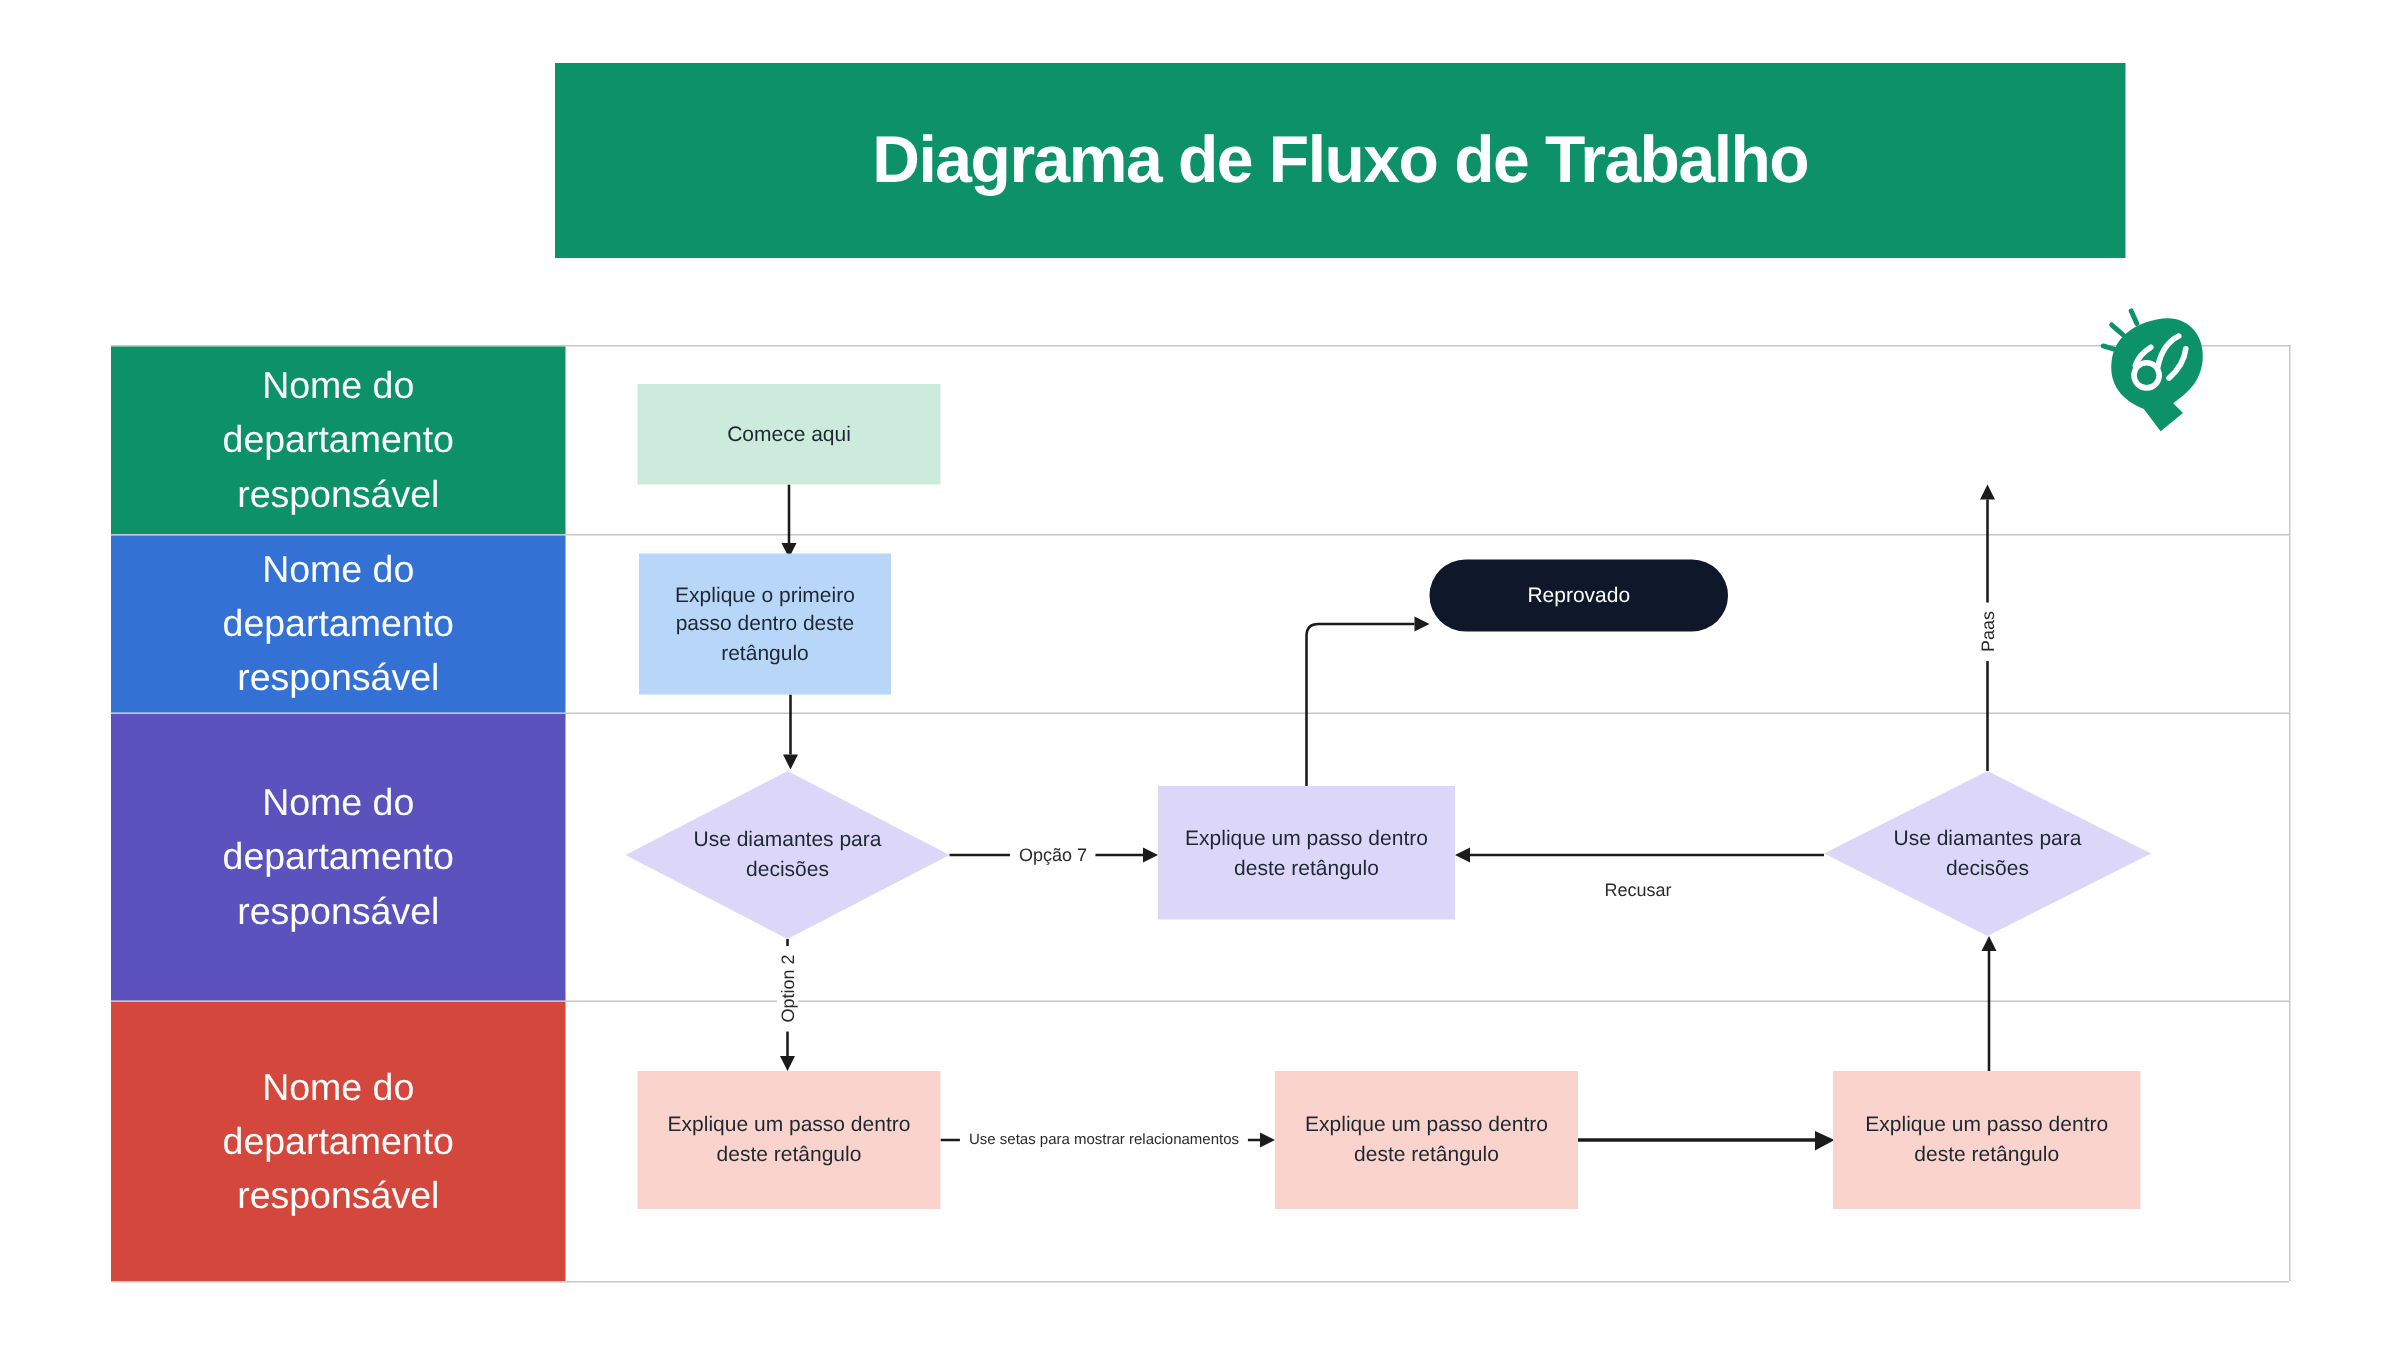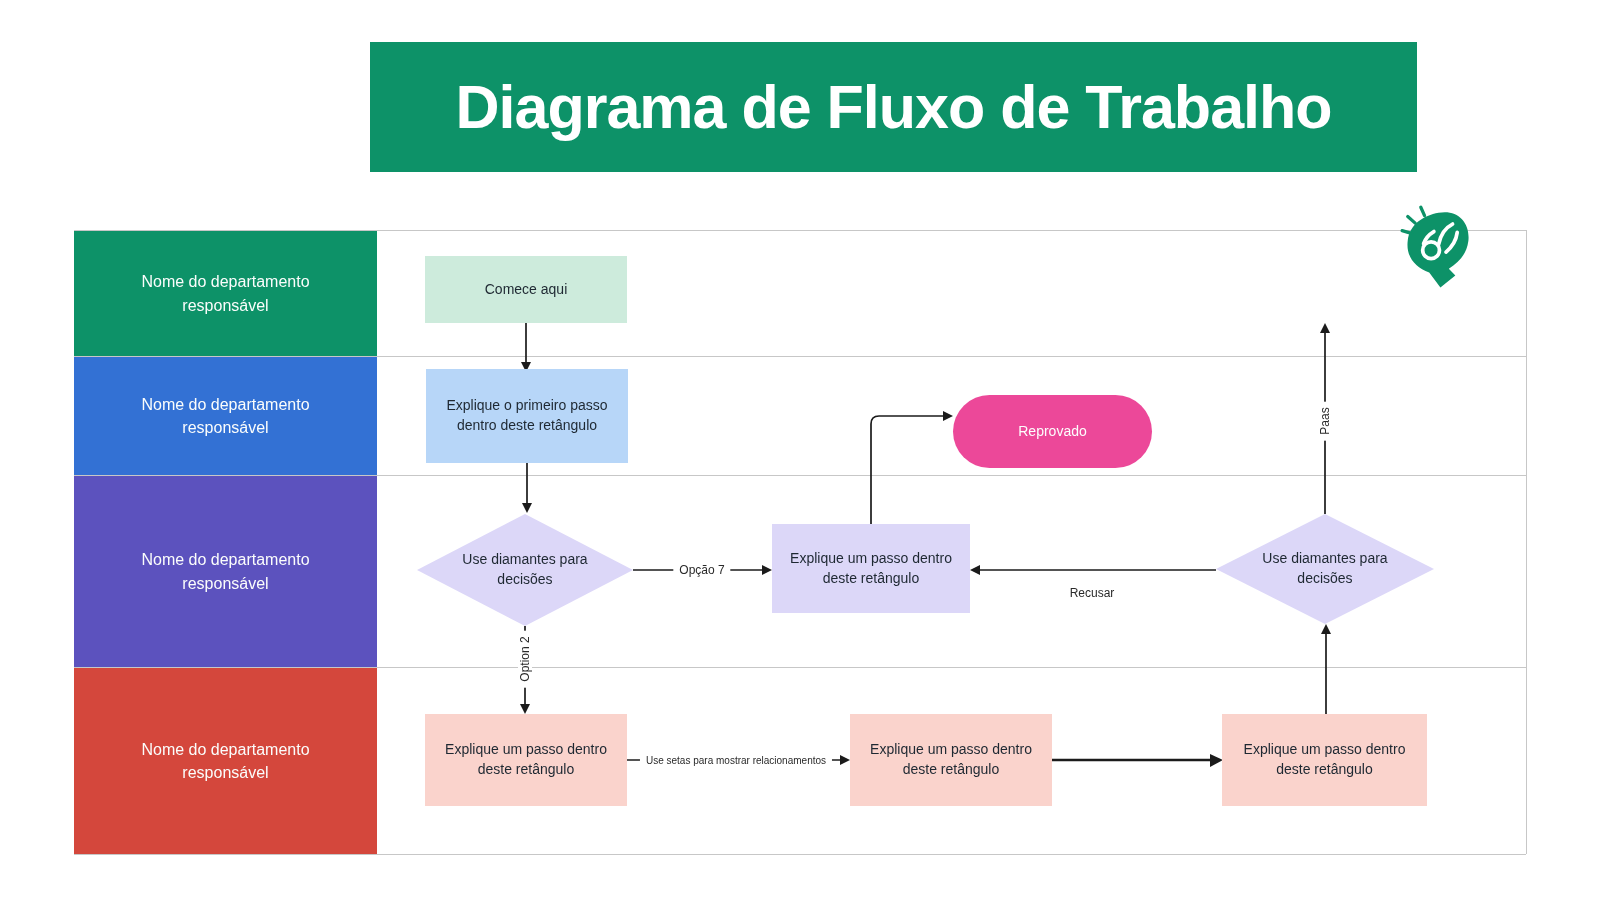--- a/index.html
+++ b/index.html
@@ -2,46 +2,46 @@
 <html><head>
 <meta charset="utf-8">
 <style>
   html,body{margin:0;padding:0;background:#ffffff;}
   .screen{position:relative;width:1600px;height:900px;background:#ffffff;overflow:hidden;
           font-family:"Liberation Sans","DejaVu Sans",sans-serif;}
 
   
   .banner{position:absolute;left:370px;top:42px;width:1047px;height:130px;background:#0D9268;
           display:flex;align-items:center;justify-content:center;}
-  .banner h1{margin:12px;color:#ffffff;font-size:61px;font-weight:bold;letter-spacing:-1px;white-space:nowrap;}
+  .banner h1{margin:12px;color:#ffffff;font-size:44px;font-weight:bold;letter-spacing:-1px;white-space:nowrap;}
 
   
   .board{position:absolute;left:74px;top:230px;width:1453px;height:624px;
          border-top:1px solid #c7c7c7;border-right:1px solid #c7c7c7;box-sizing:border-box;}
   .lane{position:relative;border-bottom:1px solid #c7c7c7;box-sizing:border-box;}
   .lane-0{height:126px;} .lane-1{height:119px;} .lane-2{height:192px;} .lane-3{height:187px;}
   .lane-label{position:absolute;top:0;bottom:0;left:0;width:303px;display:flex;align-items:center;
-              justify-content:center;text-align:center;color:#fbfdfc;font-size:16px;line-height:1.45;
+              justify-content:center;text-align:center;color:#fbfdfc;font-size:25px;line-height:1.45;
               padding:12px 28px;box-sizing:border-box;}
   .lane-0 .lane-label{background:#0D9268;}
   .lane-1 .lane-label{background:#3371D4;}
   .lane-2 .lane-label{background:#5C52BE;}
   .lane-3 .lane-label{background:#D4473C;}
 
   
   .flow{position:absolute;left:0;top:0;width:1453px;height:624px;}
   .wires{position:absolute;left:0;top:0;width:1453px;height:624px;}
   .node{position:absolute;display:flex;align-items:center;justify-content:center;text-align:center;
         font-size:14px;line-height:1.4;color:#1e2832;box-sizing:border-box;padding:0 12px;}
   .n-start{left:351px;top:25px;width:202px;height:67px;background:#CDEBDC;}
-  .n-first{left:352px;top:138px;width:202px;height:94px;background:#B7D6F8;}
+  .n-first{left:352px;top:138px;width:168px;height:94px;background:#B7D6F8;}
   .n-dia-l{left:343px;top:283px;width:216px;height:112px;background:#DCD7F8;
            clip-path:polygon(50% 0,100% 50%,50% 100%,0 50%);padding:0 30px;}
   .n-mid{left:698px;top:293px;width:198px;height:89px;background:#DCD7F8;}
-  .n-rej{left:879px;top:164px;width:199px;height:73px;background:#ec4899;border-radius:40px;color:#fdfdfd;}
+  .n-rej{left:879px;top:142px;width:199px;height:48px;background:#0f172a;border-radius:40px;color:#fdfdfd;}
   .n-dia-r{left:1142px;top:283px;width:218px;height:110px;background:#DCD7F8;
            clip-path:polygon(50% 0,100% 50%,50% 100%,0 50%);padding:0 30px;}
   .n-suc{left:1151px;top:25px;width:198px;height:67px;background:#0D9268;border-radius:40px;color:#fdfdfd;}
   .n-p1{left:351px;top:483px;width:202px;height:92px;background:#FAD3CC;}
   .n-p2{left:776px;top:483px;width:202px;height:92px;background:#FAD3CC;}
   .n-p3{left:1148px;top:483px;width:205px;height:92px;background:#FAD3CC;}
 
   .edge-label{position:absolute;transform:translate(-50%,-50%);background:#ffffff;padding:0 6px;
               font-size:12px;color:#2a2a2a;white-space:nowrap;}
   .edge-label.rot{transform:translate(-50%,-50%) rotate(-90deg);}

